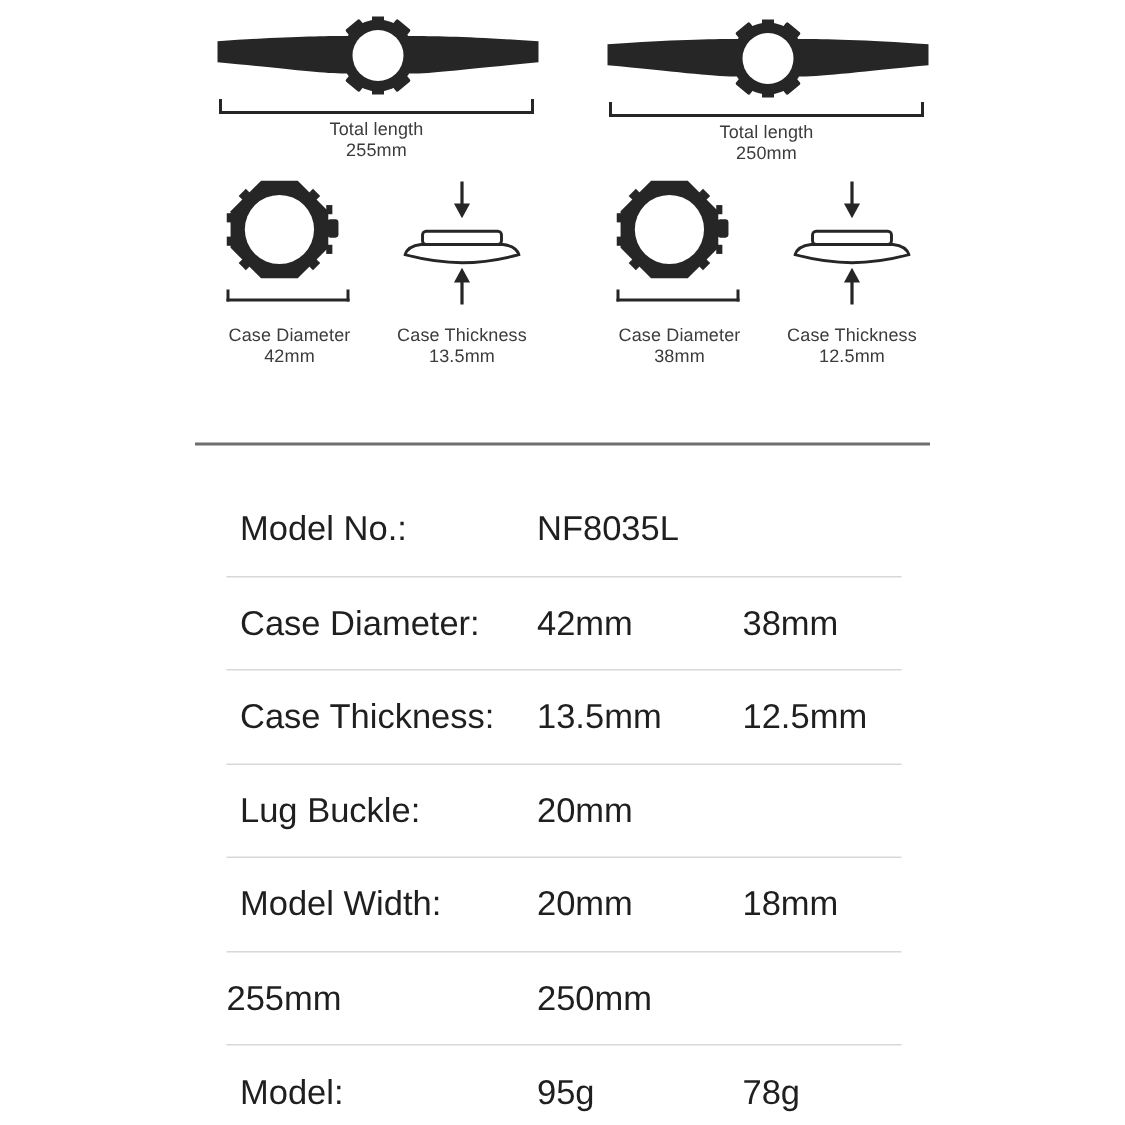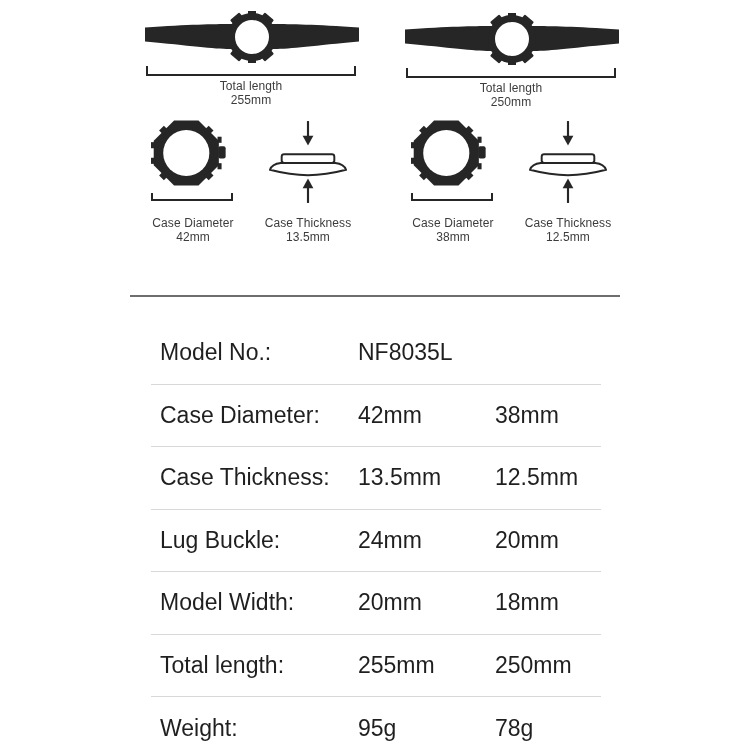--- a/index.html
+++ b/index.html
@@ -193,33 +193,31 @@
       <span class="v1">42mm</span>
       <span class="v2">38mm</span>
     </div>
     <div class="spec-row">
       <span class="lbl">Case Thickness:</span>
       <span class="v1">13.5mm</span>
       <span class="v2">12.5mm</span>
     </div>
     <div class="spec-row">
       <span class="lbl">Lug Buckle:</span>
-      <span class="v1">24mm</span>
       <span class="v2">20mm</span>
     </div>
     <div class="spec-row">
       <span class="lbl">Model Width:</span>
       <span class="v1">20mm</span>
       <span class="v2">18mm</span>
     </div>
     <div class="spec-row">
-      <span class="lbl">Total length:</span>
       <span class="v1">255mm</span>
       <span class="v2">250mm</span>
     </div>
     <div class="spec-row">
-      <span class="lbl">Weight:</span>
+      <span class="lbl">Model:</span>
       <span class="v1">95g</span>
       <span class="v2">78g</span>
     </div>
   </div>
 
 </div>
 
 </body></html>

